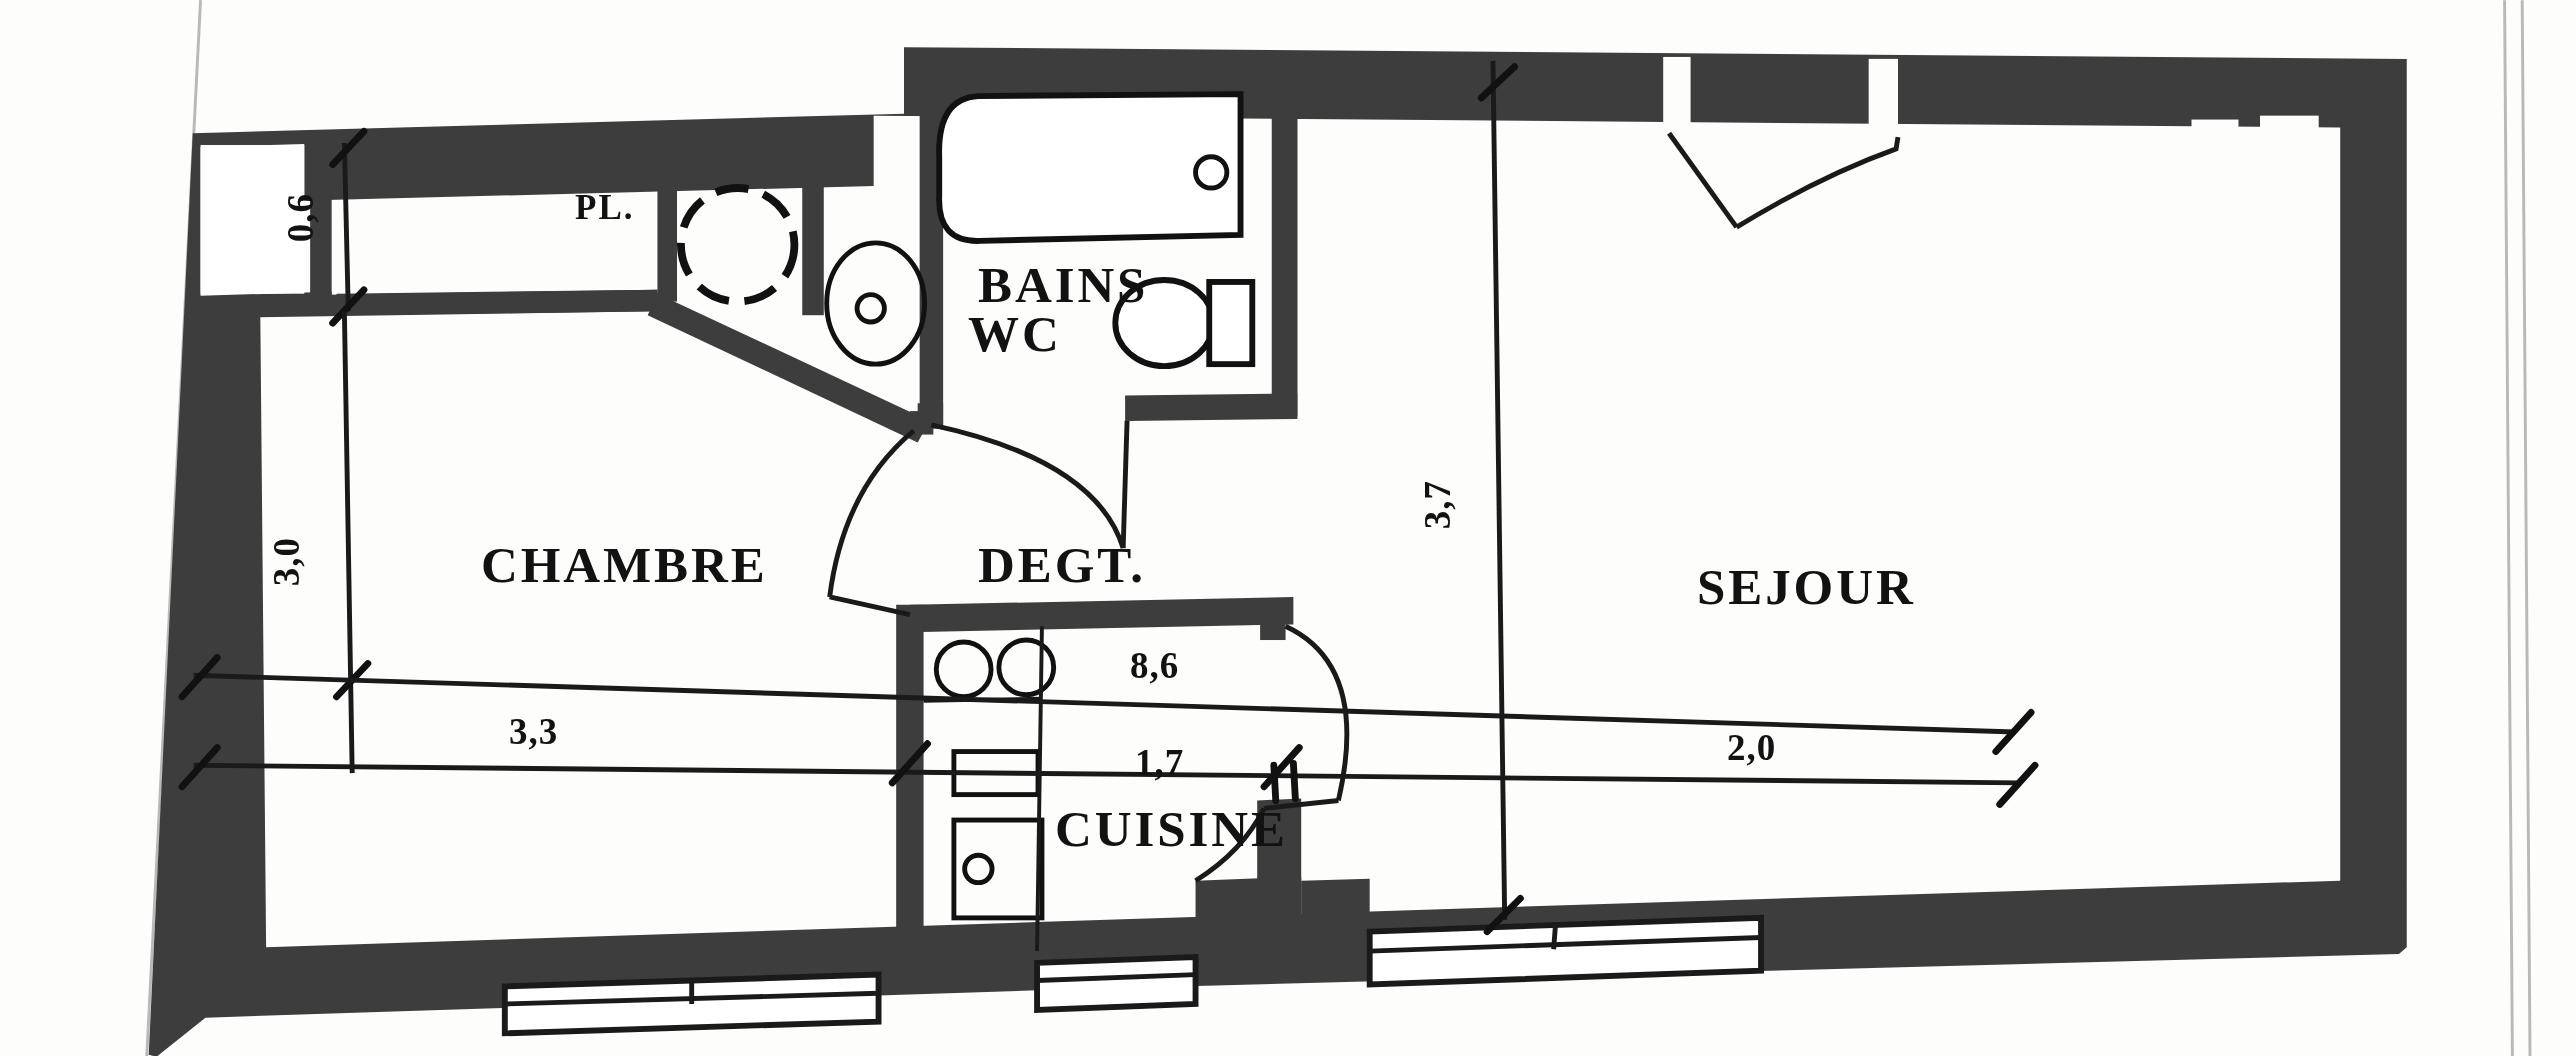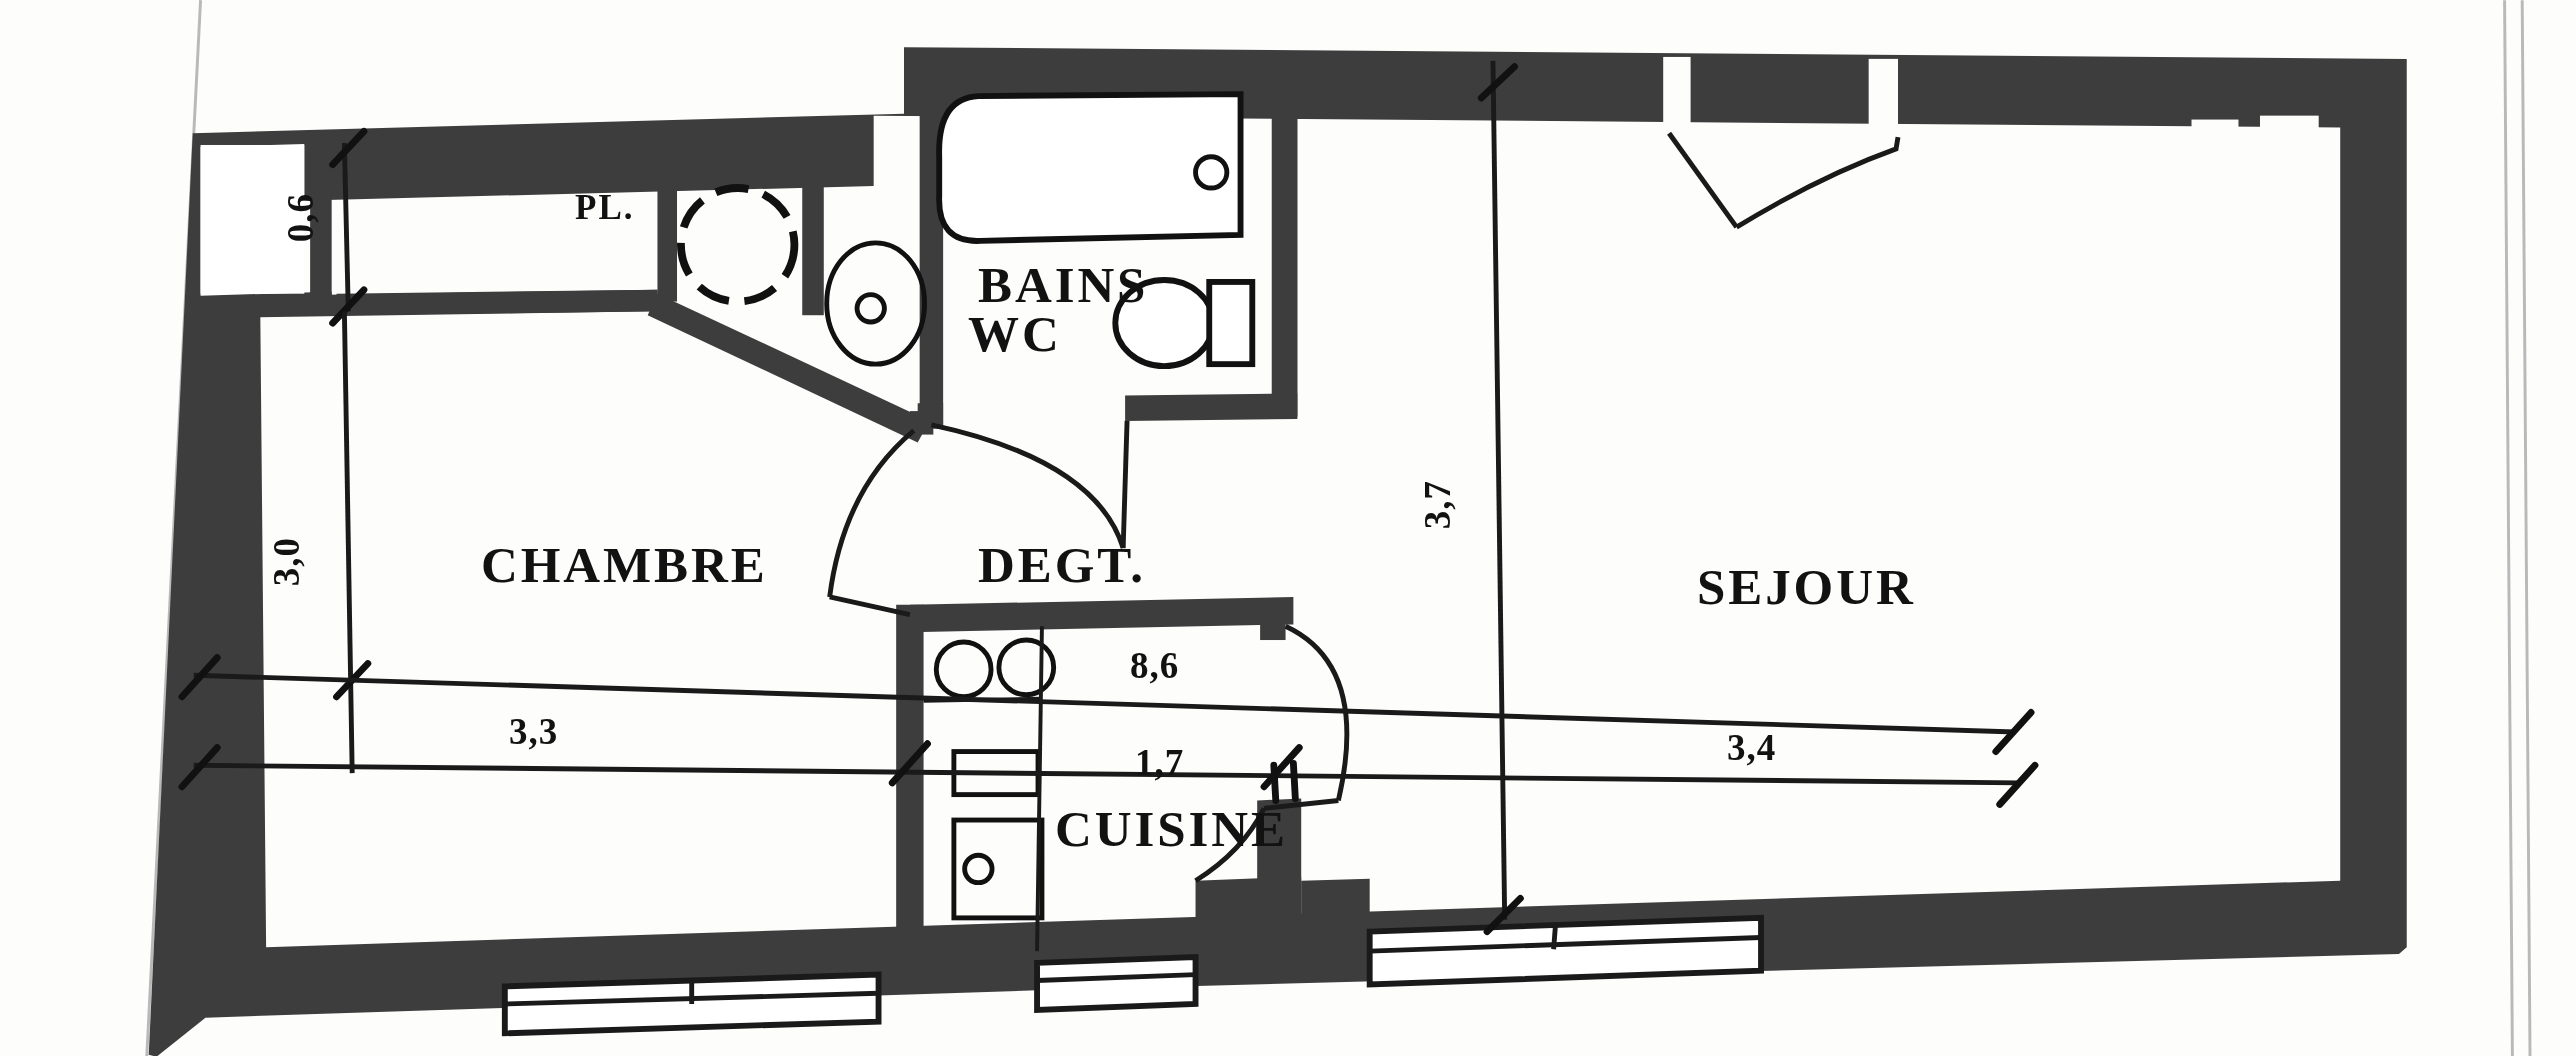--- a/index.html
+++ b/index.html
@@ -227,16 +227,16 @@
   <div class="lbl dim dim-v" style="left:262px;top:540px;">3,0</div>
 
   <div class="lbl dim dim-v" style="left:1413px;top:483px;">3,7</div>
 
   <div class="lbl dim" style="left:509px;top:710px;">3,3</div>
 
   <div class="lbl dim" style="left:1130px;top:644px;">8,6</div>
 
   <div class="lbl dim" style="left:1135px;top:726px;margin-top:15px;">1,7</div>
 
-  <div class="lbl dim" style="left:1727px;top:726px;">3,4</div>
+  <div class="lbl dim" style="left:1727px;top:726px;">2,0</div>
 
 </div>
 
 
 </body></html>

